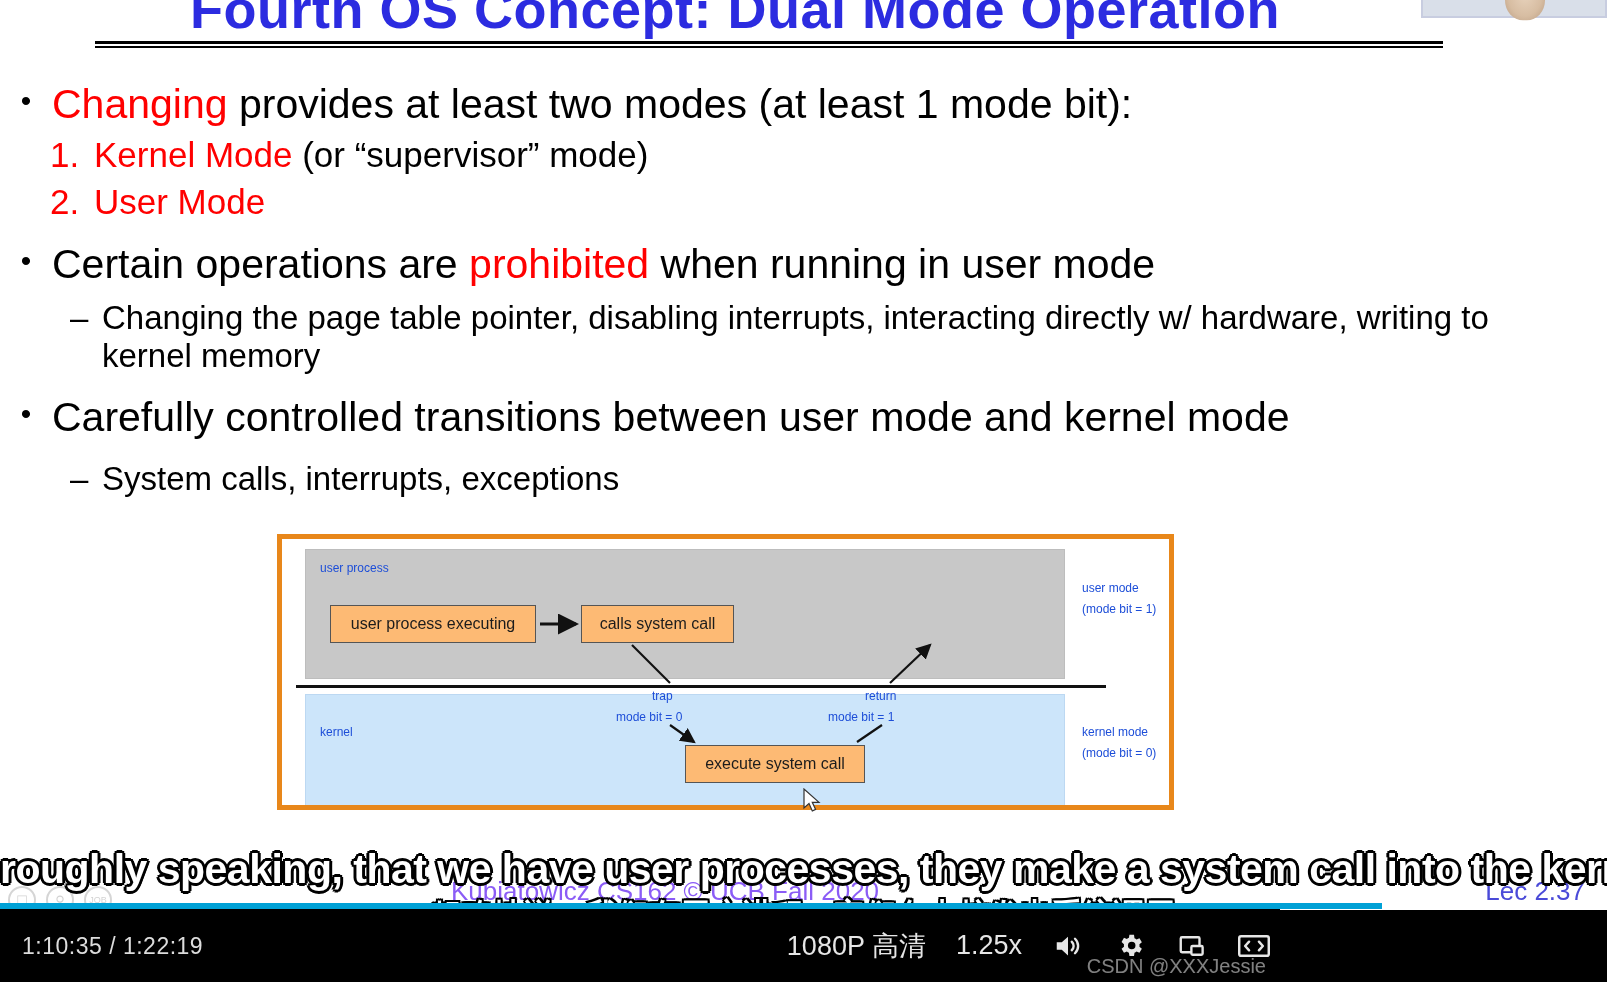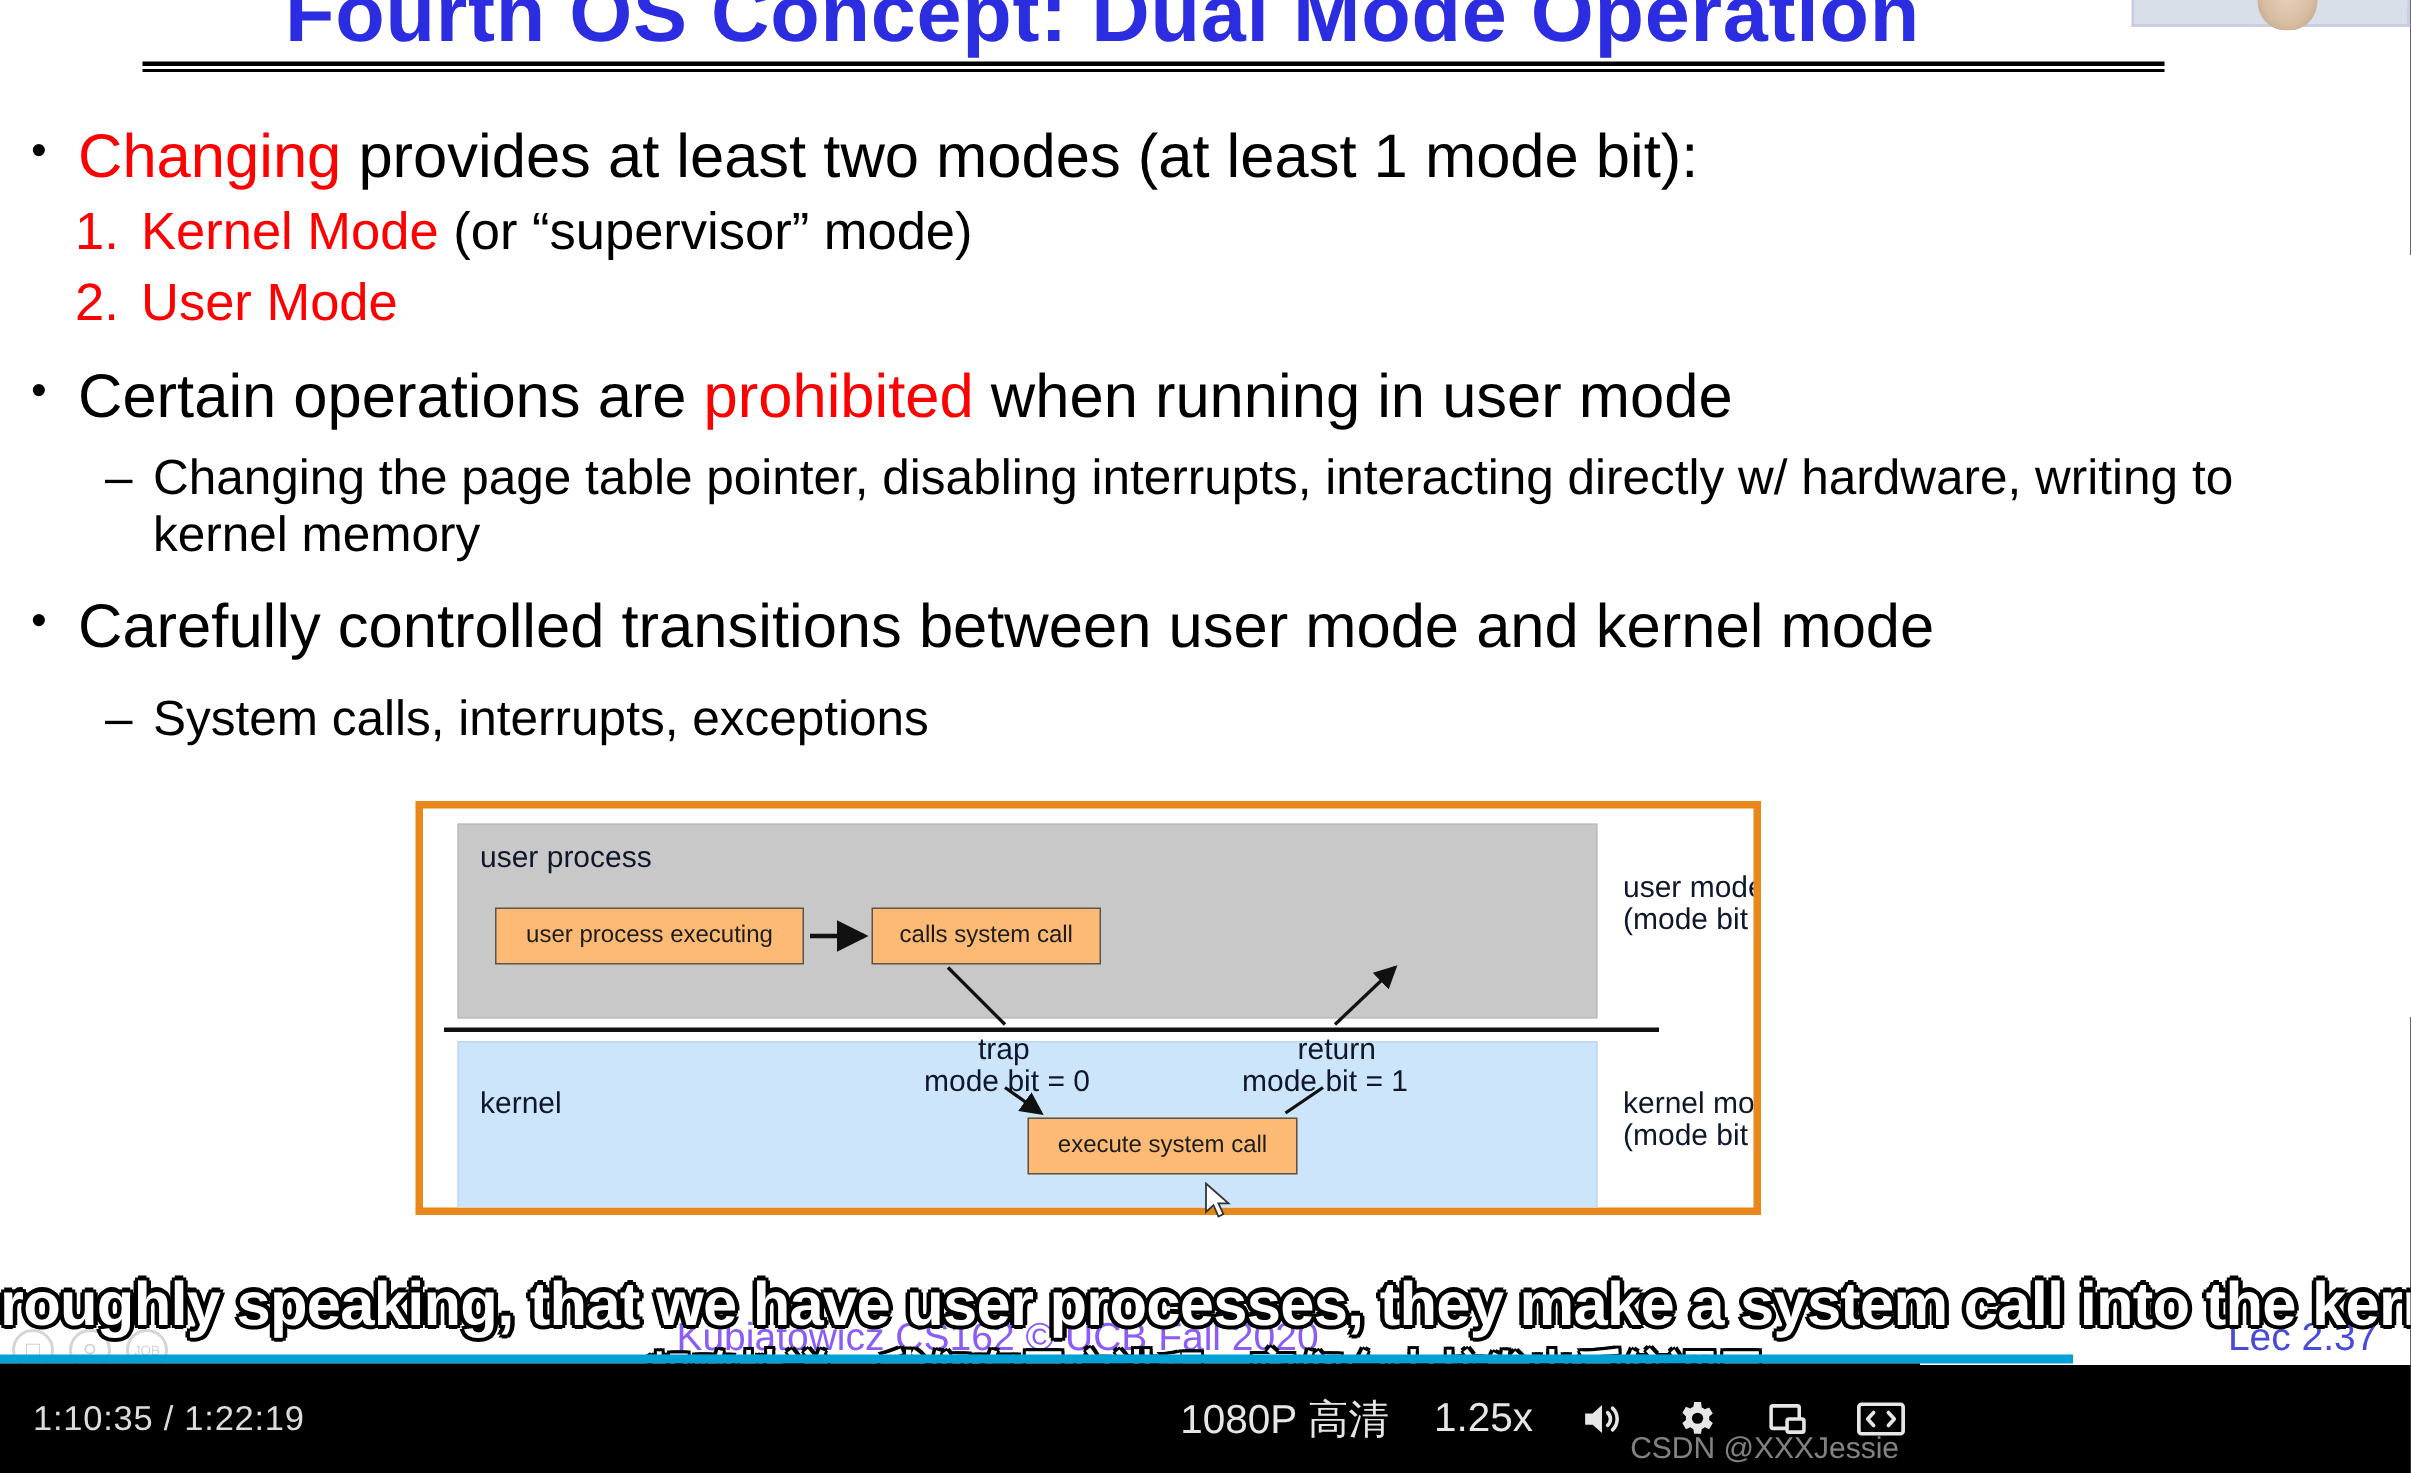--- a/index.html
+++ b/index.html
@@ -81,21 +81,21 @@
     position: absolute; left: 23px; top: 10px; width: 760px; height: 130px;
     background: #c8c8c8; border: 1px solid #bdbdbd;
   }
   .kernel-band {
     position: absolute; left: 23px; top: 155px; width: 760px; height: 120px;
     background: #cce5fa; border: 1px solid #bcd8f2;
   }
   .divider {
     position: absolute; left: 14px; top: 146px; width: 810px; height: 3px; background: #111;
   }
-  .dlabel { position: absolute; font-size: 20px; color: #0f172a; white-space: nowrap; text-align: center; }
+  .dlabel { position: absolute; font-size: 12px; color: #1d4ed8; white-space: nowrap; text-align: center; }
   .dbox {
     position: absolute; background:#fdba74; border:1px solid #555;
     font-size: 16px; color:#1c1c1c; display:flex; align-items:center;
     justify-content:center; padding: 0 8px; white-space: nowrap;
   }
   .dgm-svg { position:absolute; inset:0; width:100%; height:100%; pointer-events:none; }
 
   
   .slide-footer {
     position: absolute; left: 0; top: 876px; width: 1330px;

